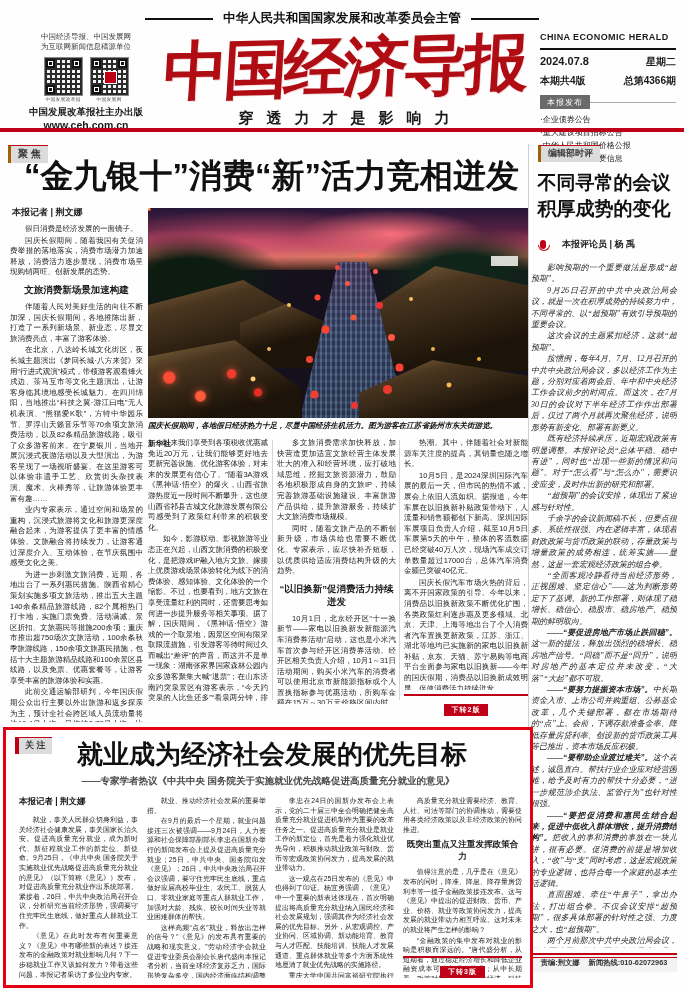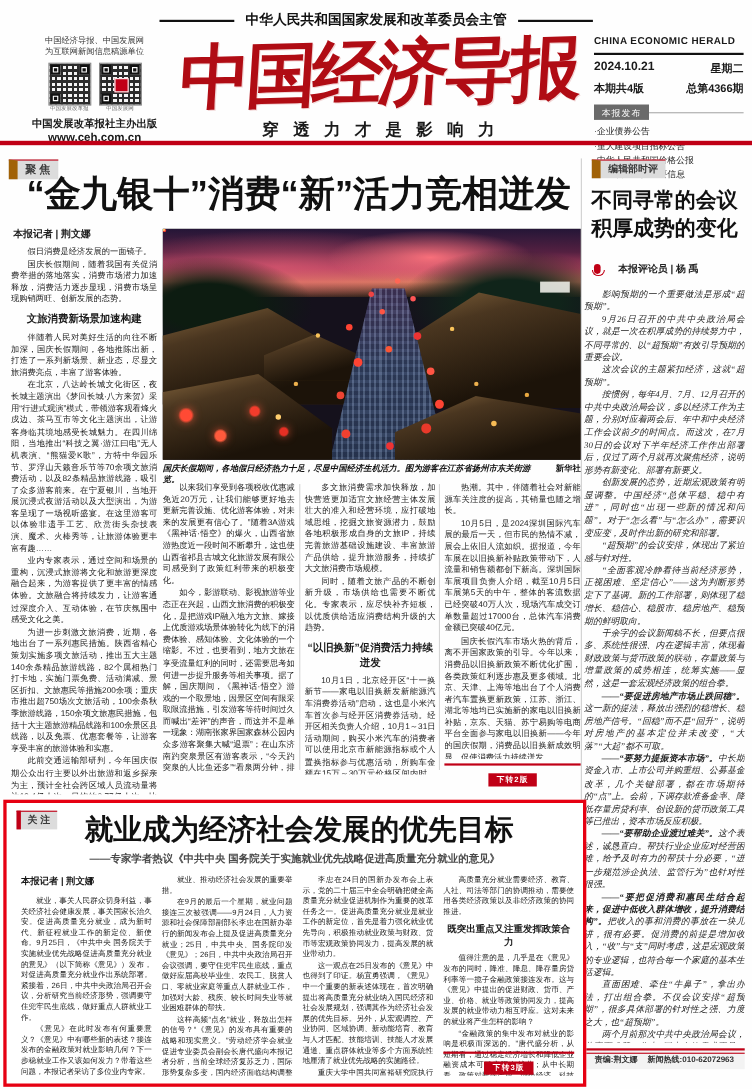--- a/index.html
+++ b/index.html
@@ -32,21 +32,21 @@
   .english{font-size:9px;font-weight:bold;letter-spacing:.4px;border-bottom:2px solid #111;padding-bottom:6px;}
   .daterow{display:flex;justify-content:space-between;font-weight:bold;margin-top:5px;}
   .daterow .a{font-size:11px;} .daterow .b{font-size:10px;}
   .publabel-row{display:flex;align-items:center;margin-top:7px;gap:0;}
   .publabel{background:#6a6a6a;color:#fff;font-size:8px;padding:1.5px 7px;letter-spacing:1px;}
   .publabel-row .tail{flex:1;height:1px;background:#aaa;}
   .notices{margin-top:4px;}
   .notices div{font-size:8px;line-height:13px;color:#222;}
   .header-rule{position:absolute;top:128px;left:0;width:684px;height:4px;background:#c00016;}
   
-  .sec-label{position:absolute;background:#dcdcdc;border-left:8px solid #a16207;border-top:1.5px solid #c00016;
+  .sec-label{position:absolute;background:#dcdcdc;border-left:3px solid #a16207;border-top:1.5px solid #c00016;
              padding:1px 7px 2px;font-weight:bold;color:#3a3a3a;}
   
   .headline{position:absolute;left:24px;top:154px;width:480px;text-align:center;
             font-size:33px;font-weight:900;letter-spacing:0;color:#111;white-space:nowrap;}
   .byline{font-size:9px;font-weight:bold;color:#222;}
   .m-byline{position:absolute;left:12px;top:206px;}
   .news p{margin:0 0 1px;text-indent:2em;text-align:justify;}
   .sub-head{font-weight:bold;text-align:center;margin:6px 0 5px;text-indent:0;}
   .mcol{position:absolute;overflow:hidden;}
   .mcol p{font-size:7.5px;line-height:10.6px;}
@@ -88,21 +88,21 @@
     box-shadow:140px 96px 0 1px #f9c35a,262px 90px 0 1px #f9c35a,120px 140px 0 1px #eeb14e,
     284px 140px 0 1px #eeb14e,104px 170px 0 1.5px #ffce6e,300px 176px 0 1.5px #f6bb55,330px 150px 0 1px #eaa940;}
   .big-lanterns{position:absolute;left:2px;top:146px;width:120px;height:62px;background:
     radial-gradient(circle 9px at 16% 38%,#ff4a34 55%,rgba(255,70,50,0) 80%),
     radial-gradient(circle 8px at 42% 68%,#ff5a3c 55%,rgba(255,80,50,0) 80%),
     radial-gradient(circle 7px at 68% 32%,#f23c2c 55%,rgba(240,60,40,0) 80%),
     radial-gradient(circle 6px at 90% 62%,#e62f24 55%,rgba(230,50,35,0) 82%);
     filter:blur(.3px) drop-shadow(0 0 4px rgba(255,90,60,.8));}
   .ph-sign{position:absolute;right:10px;top:48px;width:27px;height:10px;background:#e8e8e2;opacity:.92;}
   .caption{position:absolute;left:148px;top:421px;width:380px;display:flex;gap:8px;
-           font-family:"Liberation Serif",serif;font-weight:bold;font-size:7.6px;line-height:10px;color:#111;}
+           font-family:"Liberation Serif",serif;font-weight:bold;font-size:7.6px;line-height:10px;color:#111;flex-direction:column;}
   .caption .text{flex:1;font-style:italic;}
   .caption .credit{white-space:nowrap;font-style:normal;}
   .continue{position:absolute;text-align:center;}
   .continue .cline{height:1.5px;background:#c00016;margin-bottom:2px;}
   .continue .ctag{display:inline-block;background:#c00016;color:#fff;font-size:7px;font-weight:bold;
                   padding:1px 8px;letter-spacing:1px;}
   #cont-main{left:404px;top:694px;width:124px;}
   
   .vline{position:absolute;left:528px;top:144px;height:826px;width:1px;background:#cfcfcf;}
   .ed-title{position:absolute;left:531px;top:170px;width:146px;text-align:center;
@@ -165,21 +165,21 @@
     <div class="publisher">中国发展改革报社主办出版</div>
     <div class="website">www.ceh.com.cn</div>
   </div>
 
   <div class="mast-title">中国经济导报</div>
   <div class="tagline">穿透力才是影响力</div>
 
   <div class="mast-right">
     <div class="english">CHINA ECONOMIC HERALD</div>
     <div class="daterow">
-      <span class="a">2024.10.21</span>
+      <span class="a">2024.07.8</span>
       <span class="b">星期二</span>
     </div>
     <div class="daterow">
       <span class="b">本期共4版</span>
       <span class="b">总第4366期</span>
     </div>
     <div class="publabel-row">
       <span class="publabel">本报发布</span>
       <span class="tail"></span>
     </div>
@@ -260,24 +260,24 @@
   </div>
   <div class="ed-byline">
     <span class="mic"></span>
     <span class="byline">本报评论员 | 杨  禹</span>
   </div>
   <div class="ed-body news">
       <p>影响预期的一个重要做法是形成“超预期”。</p>
       <p>9月26日召开的中共中央政治局会议，就是一次在积厚成势的持续努力中，不同寻常的、以“超预期”有效引导预期的重要会议。</p>
       <p>这次会议的主题紧扣经济，这就“超预期”。</p>
       <p>按惯例，每年4月、7月、12月召开的中共中央政治局会议，多以经济工作为主题，分别对应着两会后、年中和中央经济工作会议前夕的时间点。而这次，在7月30日的会议对下半年经济工作作出部署后，仅过了两个月就再次聚焦经济，说明形势有新变化、部署有新要义。</p>
-      <p>创新发展的态势，近期宏观政策有明显调整。中国经济“总体平稳、稳中有进”，同时也“出现一些新的情况和问题”。对于“怎么看”与“怎么办”，需要识变应变，及时作出新的研究和部署。</p>
+      <p>既有经济持续承压，近期宏观政策有明显调整。本报评论员“总体平稳、稳中有进”，同时也“出现一些新的情况和问题”。对于“怎么看”与“怎么办”，需要识变应变，及时作出新的研究和部署。</p>
       <p>“超预期”的会议安排，体现出了紧迫感与针对性。</p>
+      <p>千余字的会议新闻稿不长，但要点很多、系统性很强、内在逻辑丰富，体现着财政政策与货币政策的联动，存量政策与增量政策的成势相连，统筹实施——显然，这是一套宏观经济政策的组合拳。</p>
       <p>“全面客观冷静看待当前经济形势，正视困难、坚定信心”——这为判断形势定下了基调。新的工作部署，则体现了稳增长、稳信心、稳股市、稳房地产、稳预期的鲜明取向。</p>
-      <p>千余字的会议新闻稿不长，但要点很多、系统性很强、内在逻辑丰富，体现着财政政策与货币政策的联动，存量政策与增量政策的成势相连，统筹实施——显然，这是一套宏观经济政策的组合拳。</p>
       <p><b>——“要促进房地产市场止跌回稳”。</b>这一新的提法，释放出强烈的稳增长、稳房地产信号。“回稳”而不是“回升”，说明对房地产的基本定位并未改变，“大落”“大起”都不可取。</p>
       <p><b>——“要努力提振资本市场”。</b>中长期资金入市、上市公司并购重组、公募基金改革，几个关键部署，都在市场期待的“点”上。会前，下调存款准备金率、降低存量房贷利率、创设新的货币政策工具等已推出，资本市场反应积极。</p>
       <p><b>——“要帮助企业渡过难关”。</b>这个表述，诚恳直白。帮扶行业企业应对经营困难，给予及时有力的帮扶十分必要，“进一步规范涉企执法、监管行为”也针对性很强。</p>
       <p><b>——“要把促消费和惠民生结合起来，促进中低收入群体增收，提升消费结构”。</b>把收入的事和消费的事放在一块儿讲，很有必要。促消费的前提是增加收入，“收”与“支”同时考虑，这是宏观政策的专业逻辑，也符合每一个家庭的基本生活逻辑。</p>
       <p>直面困难、牵住“牛鼻子”，拿出办法，打出组合拳。不仅会议安排“超预期”，很多具体部署的针对性之强、力度之大，也“超预期”。</p>
       <p>两个月前那次中共中央政治局会议，曾直面难题，作出“国内有效需求不足，经济运行出现分化”等准确分析。推动中国经济爬坡过坎、稳步向前的努力，是一以贯之的。</p>
     </div>
   <div class="ed-footer">
     <span>责编:荆文娜</span>
     <span>新闻热线:010-62072963</span>

